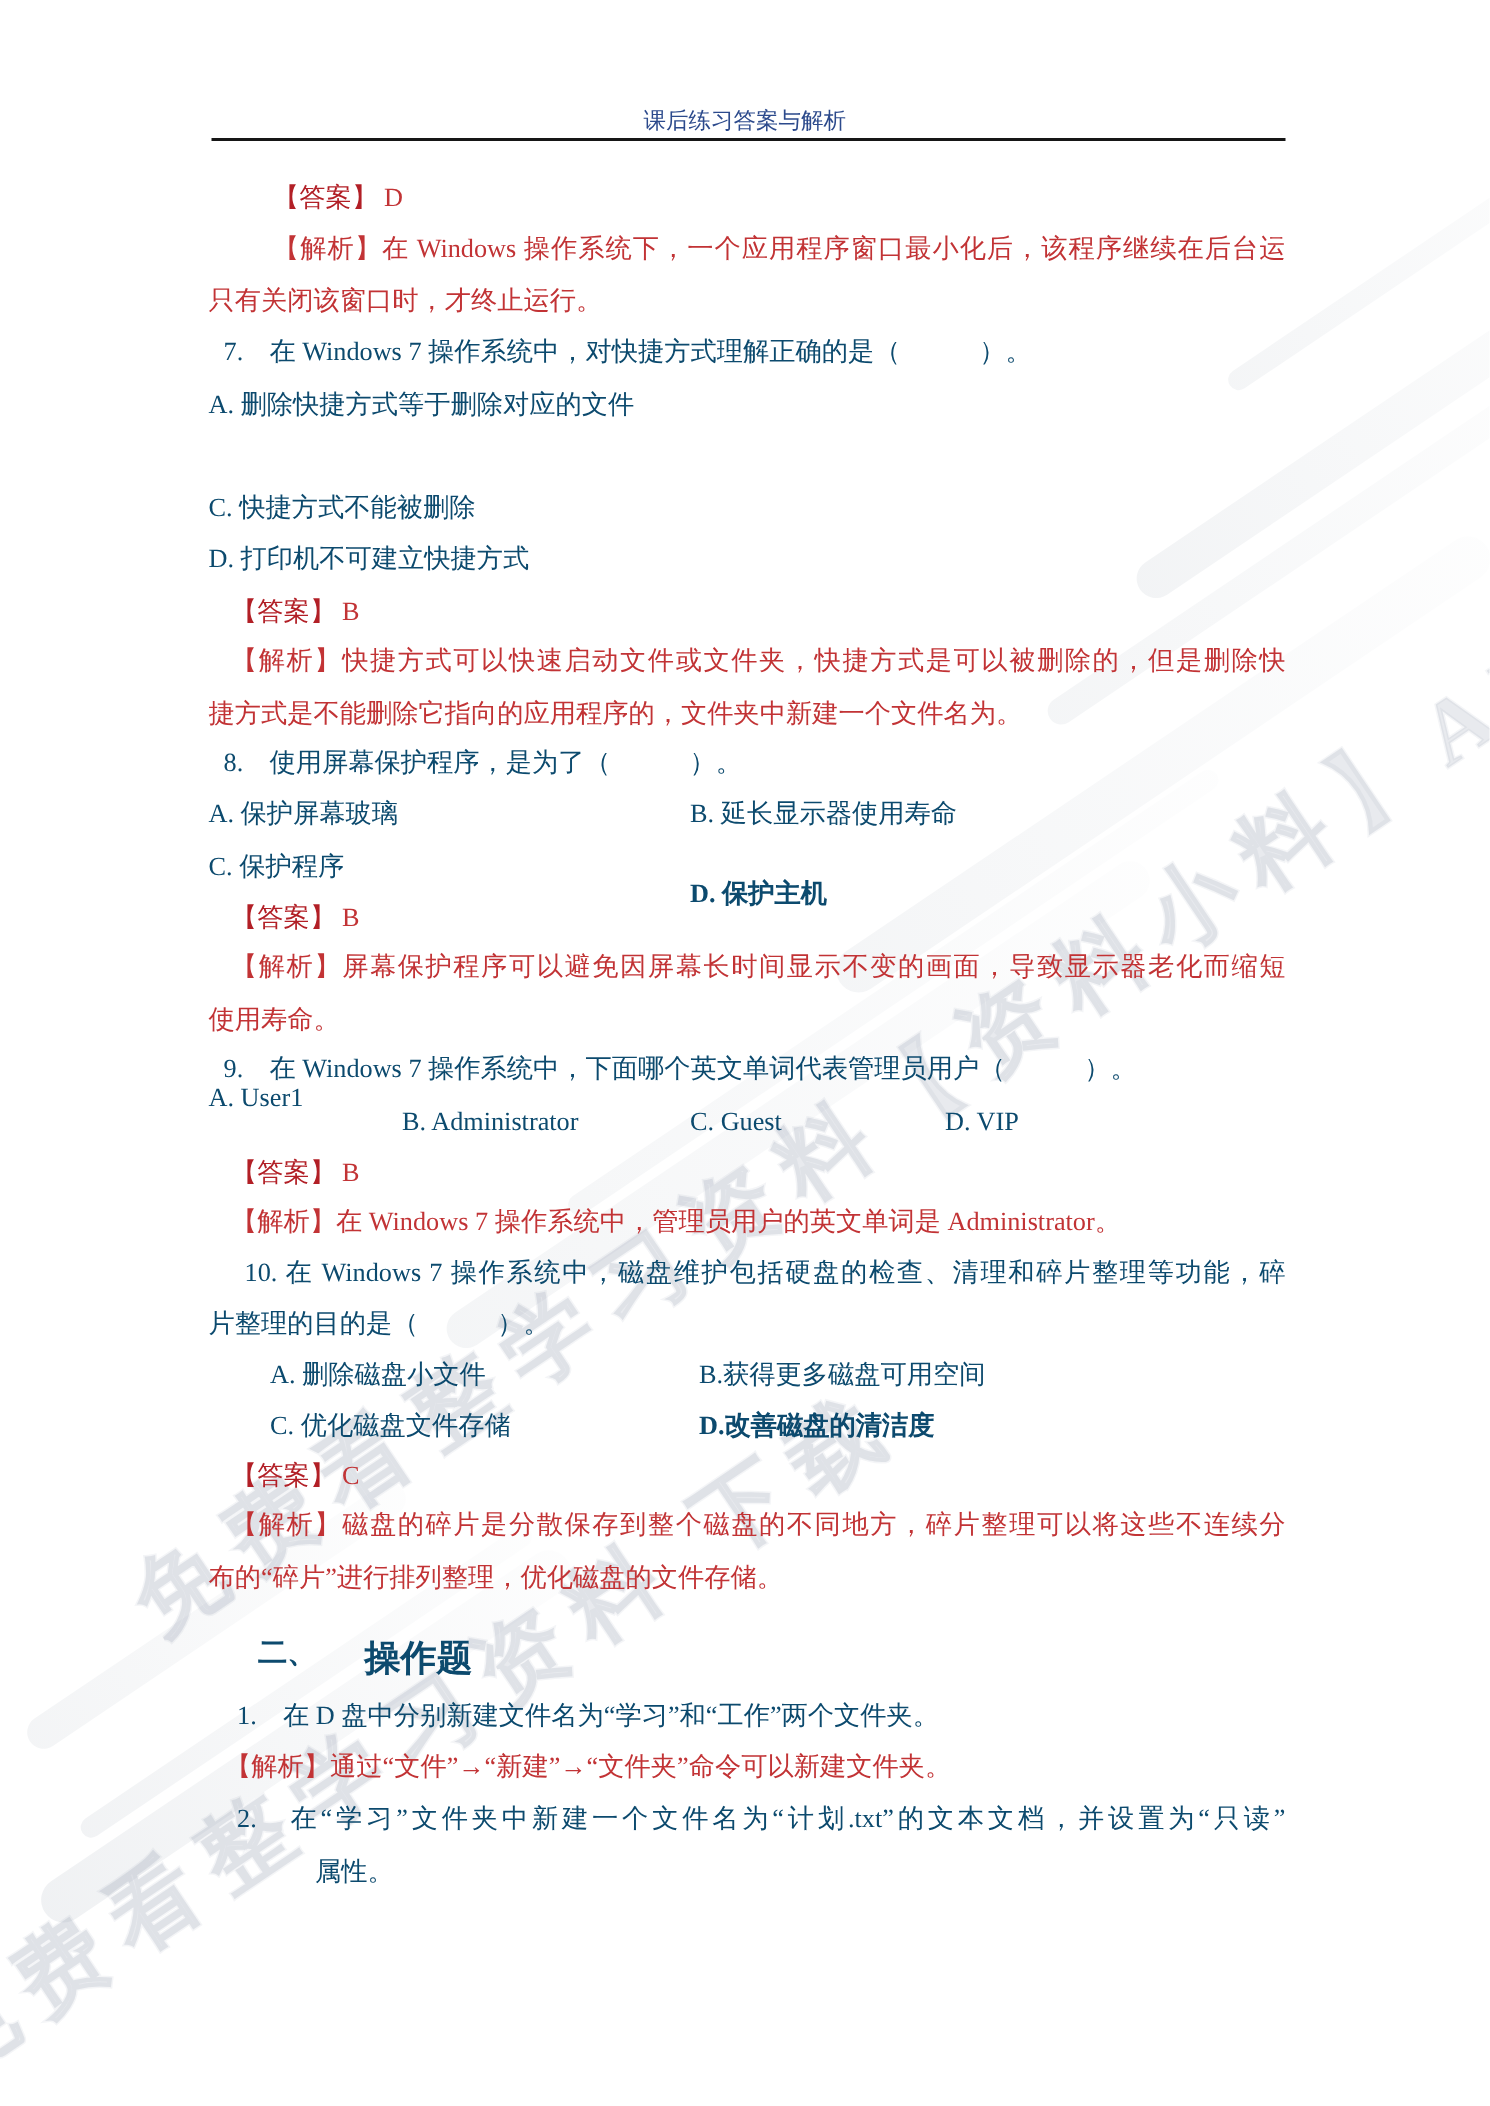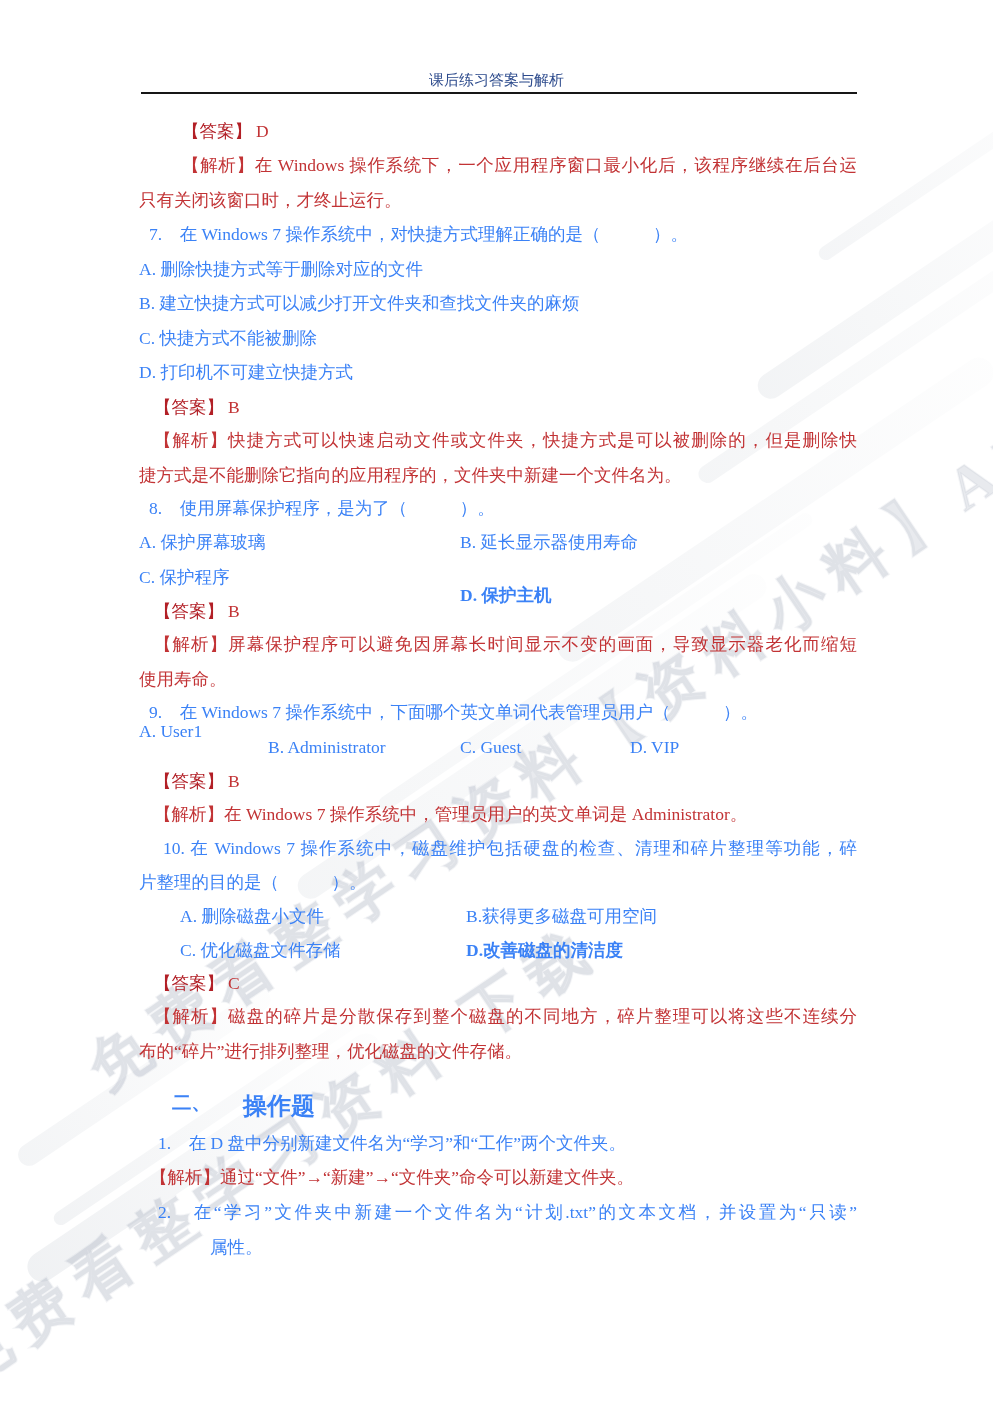--- a/index.html
+++ b/index.html
@@ -25,21 +25,21 @@
   }
   #header-rule{
     position:absolute;left:141px;top:92px;width:716px;height:2px;
     background:#161616;z-index:3;
   }
   
   #content{position:absolute;inset:0;z-index:2;}
   .seg{
     position:absolute;font-size:17.5px;line-height:1.35;white-space:nowrap;
   }
-  .navy{color:#3b82f6;}
+  .navy{color:#0c4a6e;}
   .red{color:#c23335;}
   .label{color:#b21f26;}
   .b{font-weight:bold;}
   .fill{white-space:normal;text-align:justify;text-align-last:justify;overflow:hidden;height:26px;}
 </style>
 </head>
 <body>
 
 <div id="page">
 
@@ -60,21 +60,20 @@
   <div id="header-title">课后练习答案与解析</div>
   <div id="header-rule"></div>
 
   <div id="content">
       <span class="seg label" style="left: 182px; top: 120px;">【答案】</span>
       <span class="seg red" style="left: 256px; top: 120px;">D</span>
       <span class="seg red fill" style="left: 182px; top: 154px; width: 675px;">【解析】在 Windows 操作系统下，一个应用程序窗口最小化后，该程序继续在后台运行，</span>
       <span class="seg red" style="left: 139px; top: 189px;">只有关闭该窗口时，才终止运行。</span>
       <span class="seg navy" style="left: 149px; top: 223px;">7.　在 Windows 7 操作系统中，对快捷方式理解正确的是（　　　）。</span>
       <span class="seg navy" style="left: 139px; top: 258px;">A. 删除快捷方式等于删除对应的文件</span>
-      <span class="seg navy" style="left: 139px; top: 292px;">B. 建立快捷方式可以减少打开文件夹和查找文件夹的麻烦</span>
       <span class="seg navy" style="left: 139px; top: 327px;">C. 快捷方式不能被删除</span>
       <span class="seg navy" style="left: 139px; top: 361px;">D. 打印机不可建立快捷方式</span>
       <span class="seg label" style="left: 154px; top: 396px;">【答案】</span>
       <span class="seg red" style="left: 228px; top: 396px;">B</span>
       <span class="seg red fill" style="left: 154px; top: 429px; width: 703px;">【解析】快捷方式可以快速启动文件或文件夹，快捷方式是可以被删除的，但是删除快</span>
       <span class="seg red" style="left: 139px; top: 464px;">捷方式是不能删除它指向的应用程序的，文件夹中新建一个文件名为。</span>
       <span class="seg navy" style="left: 149px; top: 497px;">8.　使用屏幕保护程序，是为了（　　　）。</span>
       <span class="seg navy" style="left: 139px; top: 531px;">A. 保护屏幕玻璃</span>
       <span class="seg navy" style="left: 460px; top: 531px;">B. 延长显示器使用寿命</span>
       <span class="seg navy" style="left: 139px; top: 566px;">C. 保护程序</span>

